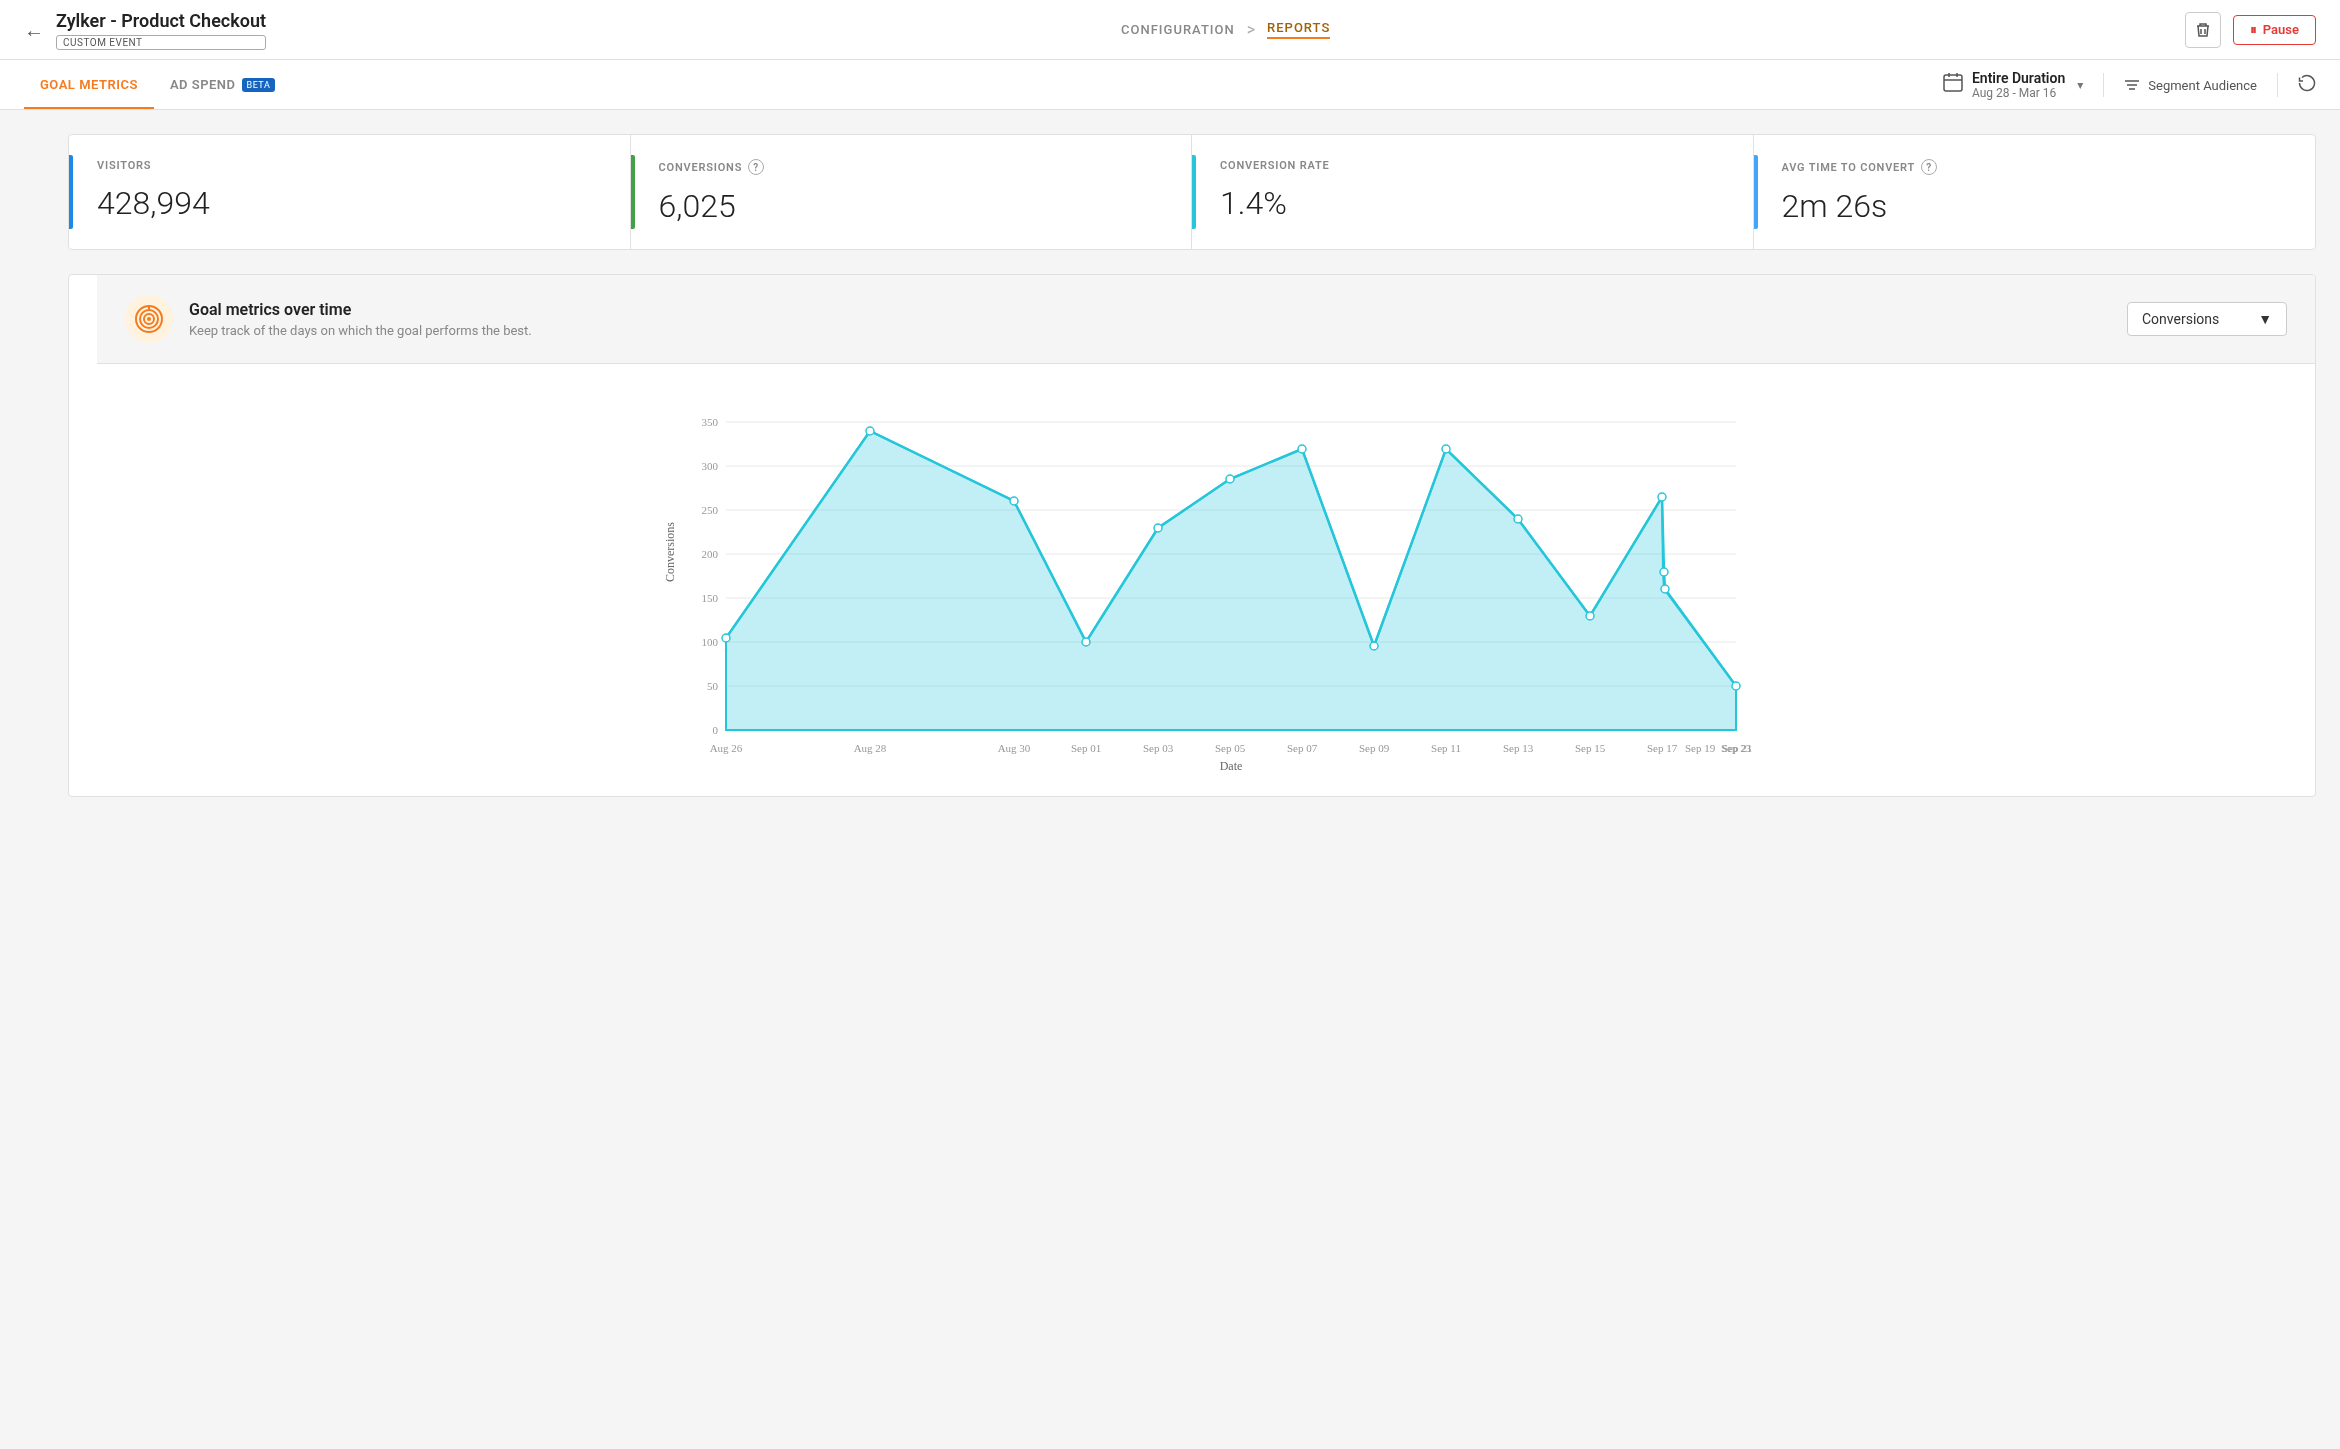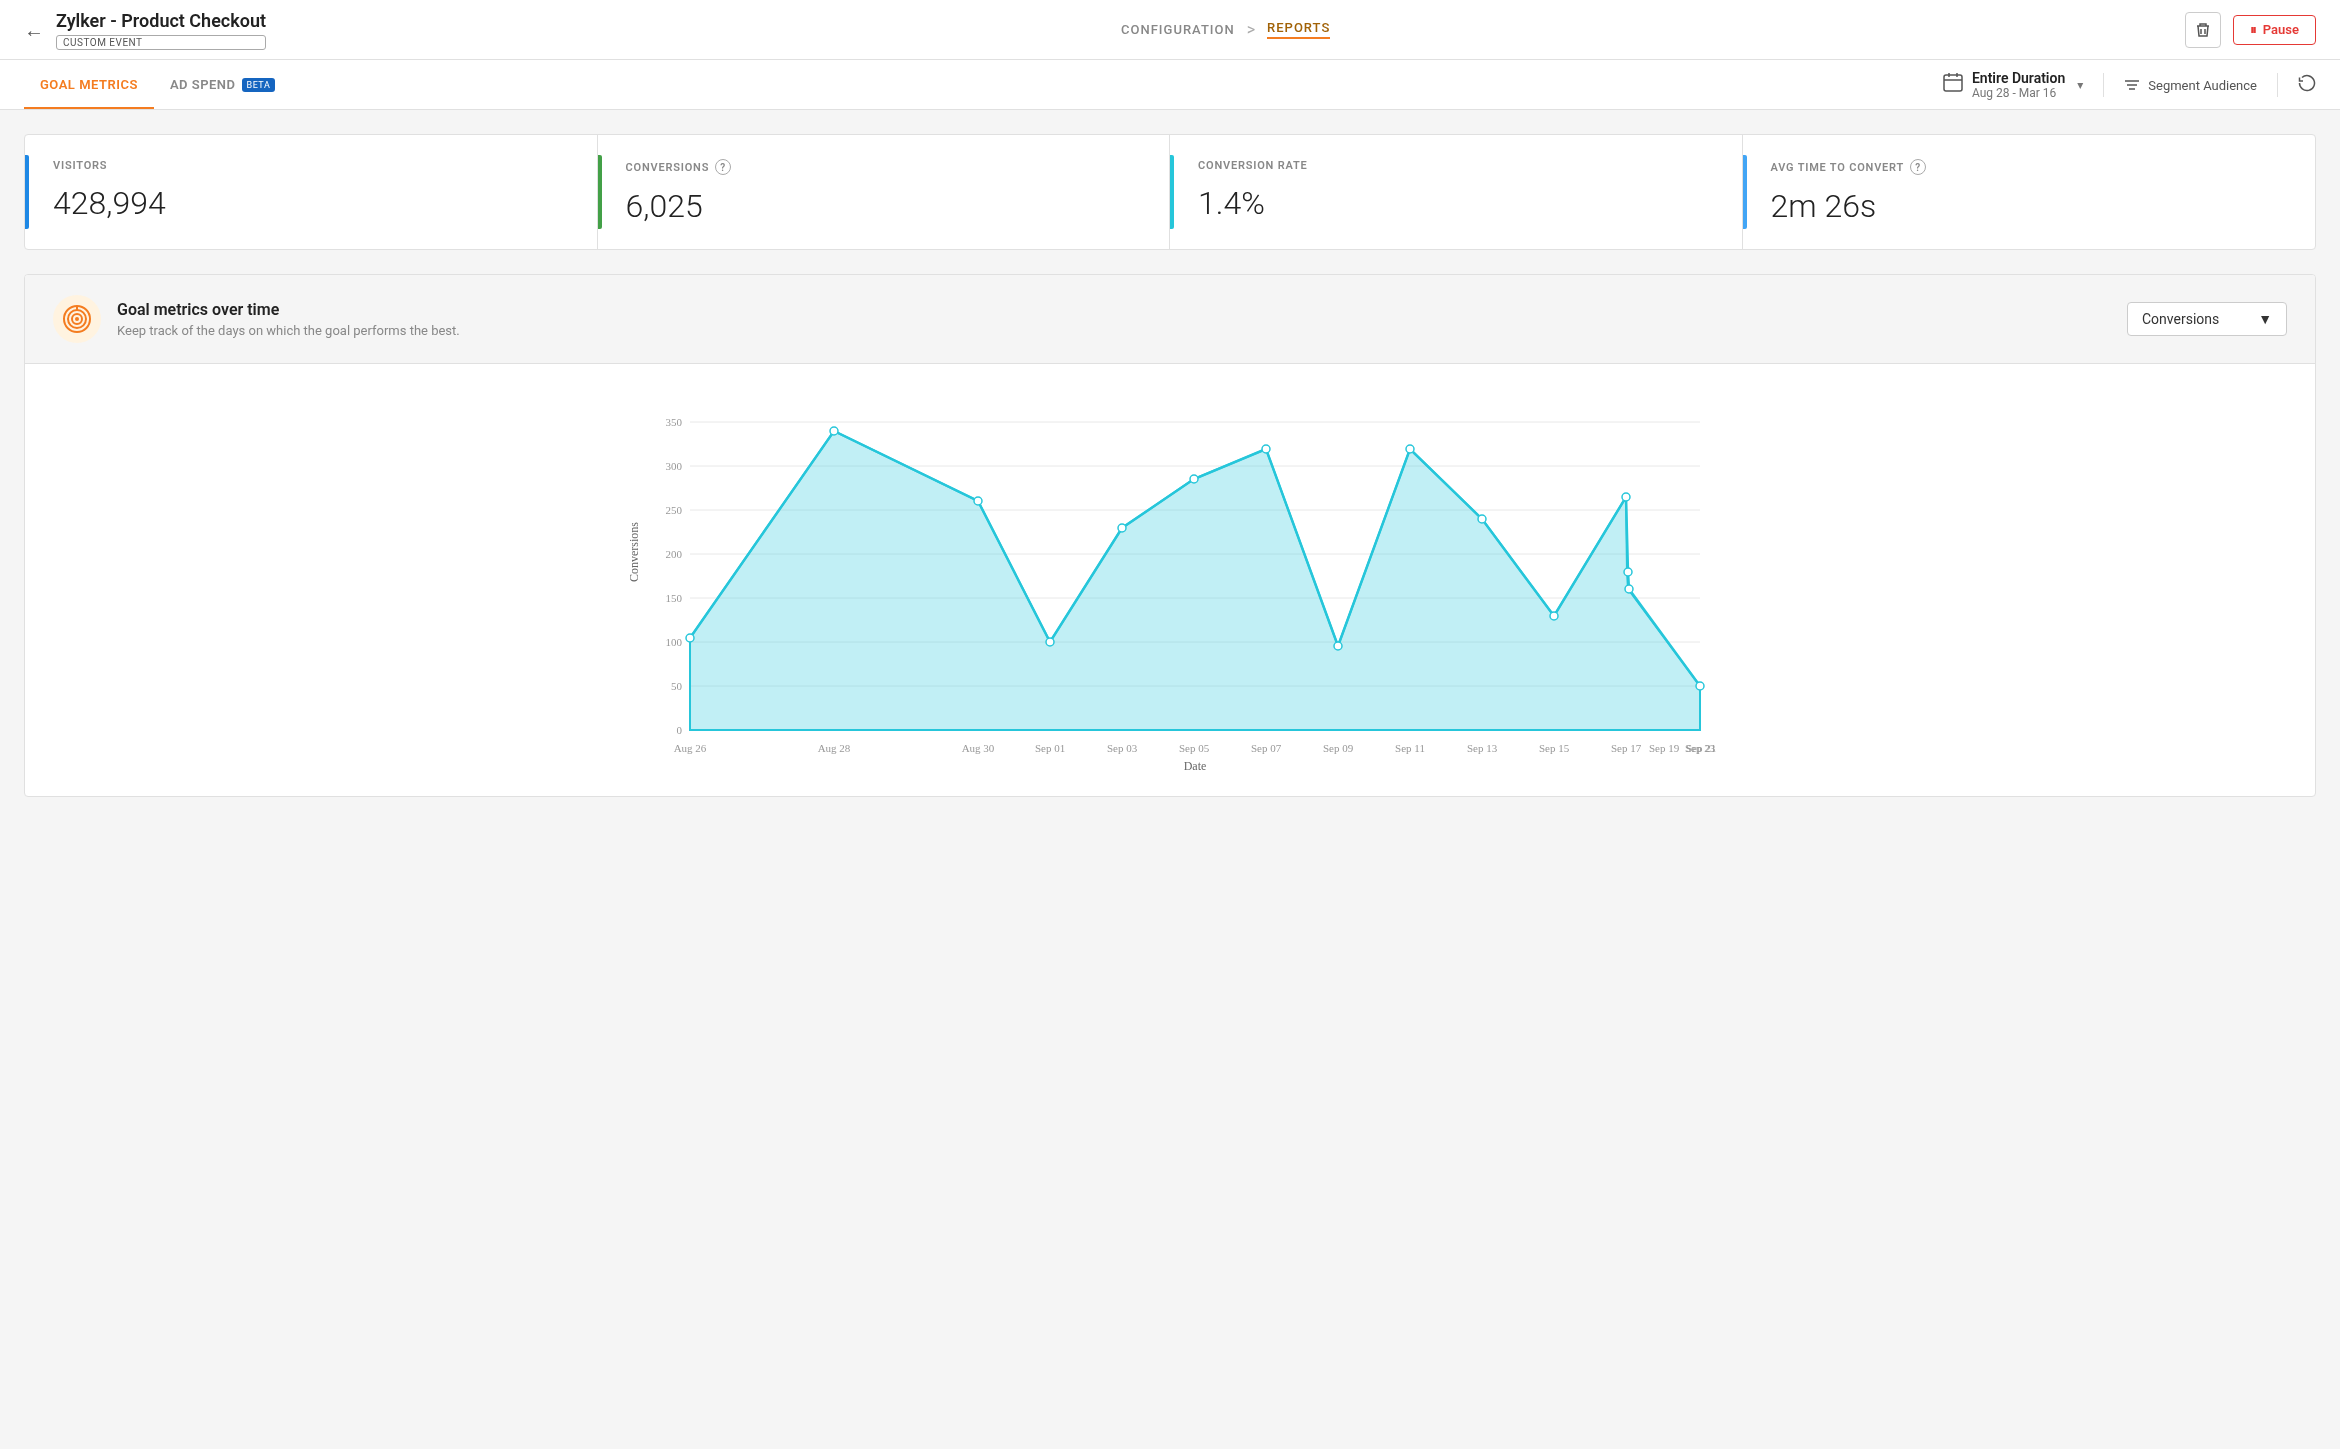--- a/index.html
+++ b/index.html
@@ -60,21 +60,21 @@
       display: flex; align-items: center; gap: 8px; cursor: pointer;
     }
     .duration-text { display: flex; flex-direction: column; }
     .duration-label { font-size: 14px; font-weight: 600; color: #222; }
     .duration-sub { font-size: 12px; color: #777; }
     .dropdown-arrow { color: #777; font-size: 12px; margin-left: 4px; }
     .segment-btn { display: flex; align-items: flex-end; gap: 8px; cursor: pointer; color: #555; font-size: 13px; }
     .refresh-btn { cursor: pointer; color: #555; font-size: 16px; }
     .divider-v { width: 1px; height: 24px; background: #e0e0e0; }
 
-    .main-content { padding: 24px; }
+    .main-content { padding: 24px; margin-left: 44px; }
 
     .metrics-row {
       display: grid; grid-template-columns: repeat(4, 1fr);
       background: #fff; border: 1px solid #e0e0e0; border-radius: 4px;
       margin-bottom: 24px; overflow: hidden;
     }
     .metric-card {
       padding: 24px 28px; border-right: 1px solid #e0e0e0; position: relative;
     }
     .metric-card:last-child { border-right: none; }
@@ -86,21 +86,21 @@
       letter-spacing: 0.8px; margin-bottom: 12px; display: flex; align-items: center; gap: 6px;
     }
     .help-icon {
       width: 16px; height: 16px; border-radius: 50%; border: 1px solid #aaa;
       display: inline-flex; align-items: center; justify-content: center;
       font-size: 10px; color: #888; cursor: pointer;
     }
     .metric-value { font-size: 32px; font-weight: 300; color: #222; }
 
     .chart-section {
-      background: #fff; border: 1px solid #e0e0e0; border-radius: 4px; overflow: hidden;
+      background: #fff; border: 1px solid #e0e0e0; border-radius: 4px; overflow: hidden; padding-left: 28px;
     }
     .chart-header {
       background: #f5f5f5; padding: 20px 28px; display: flex;
       align-items: center; justify-content: space-between; border-bottom: 1px solid #e0e0e0;
     }
     .chart-header-left { display: flex; align-items: center; gap: 16px; }
     .goal-icon {
       width: 48px; height: 48px; border-radius: 50%; background: #fff3e0;
       display: flex; align-items: center; justify-content: center; font-size: 24px;
     }

